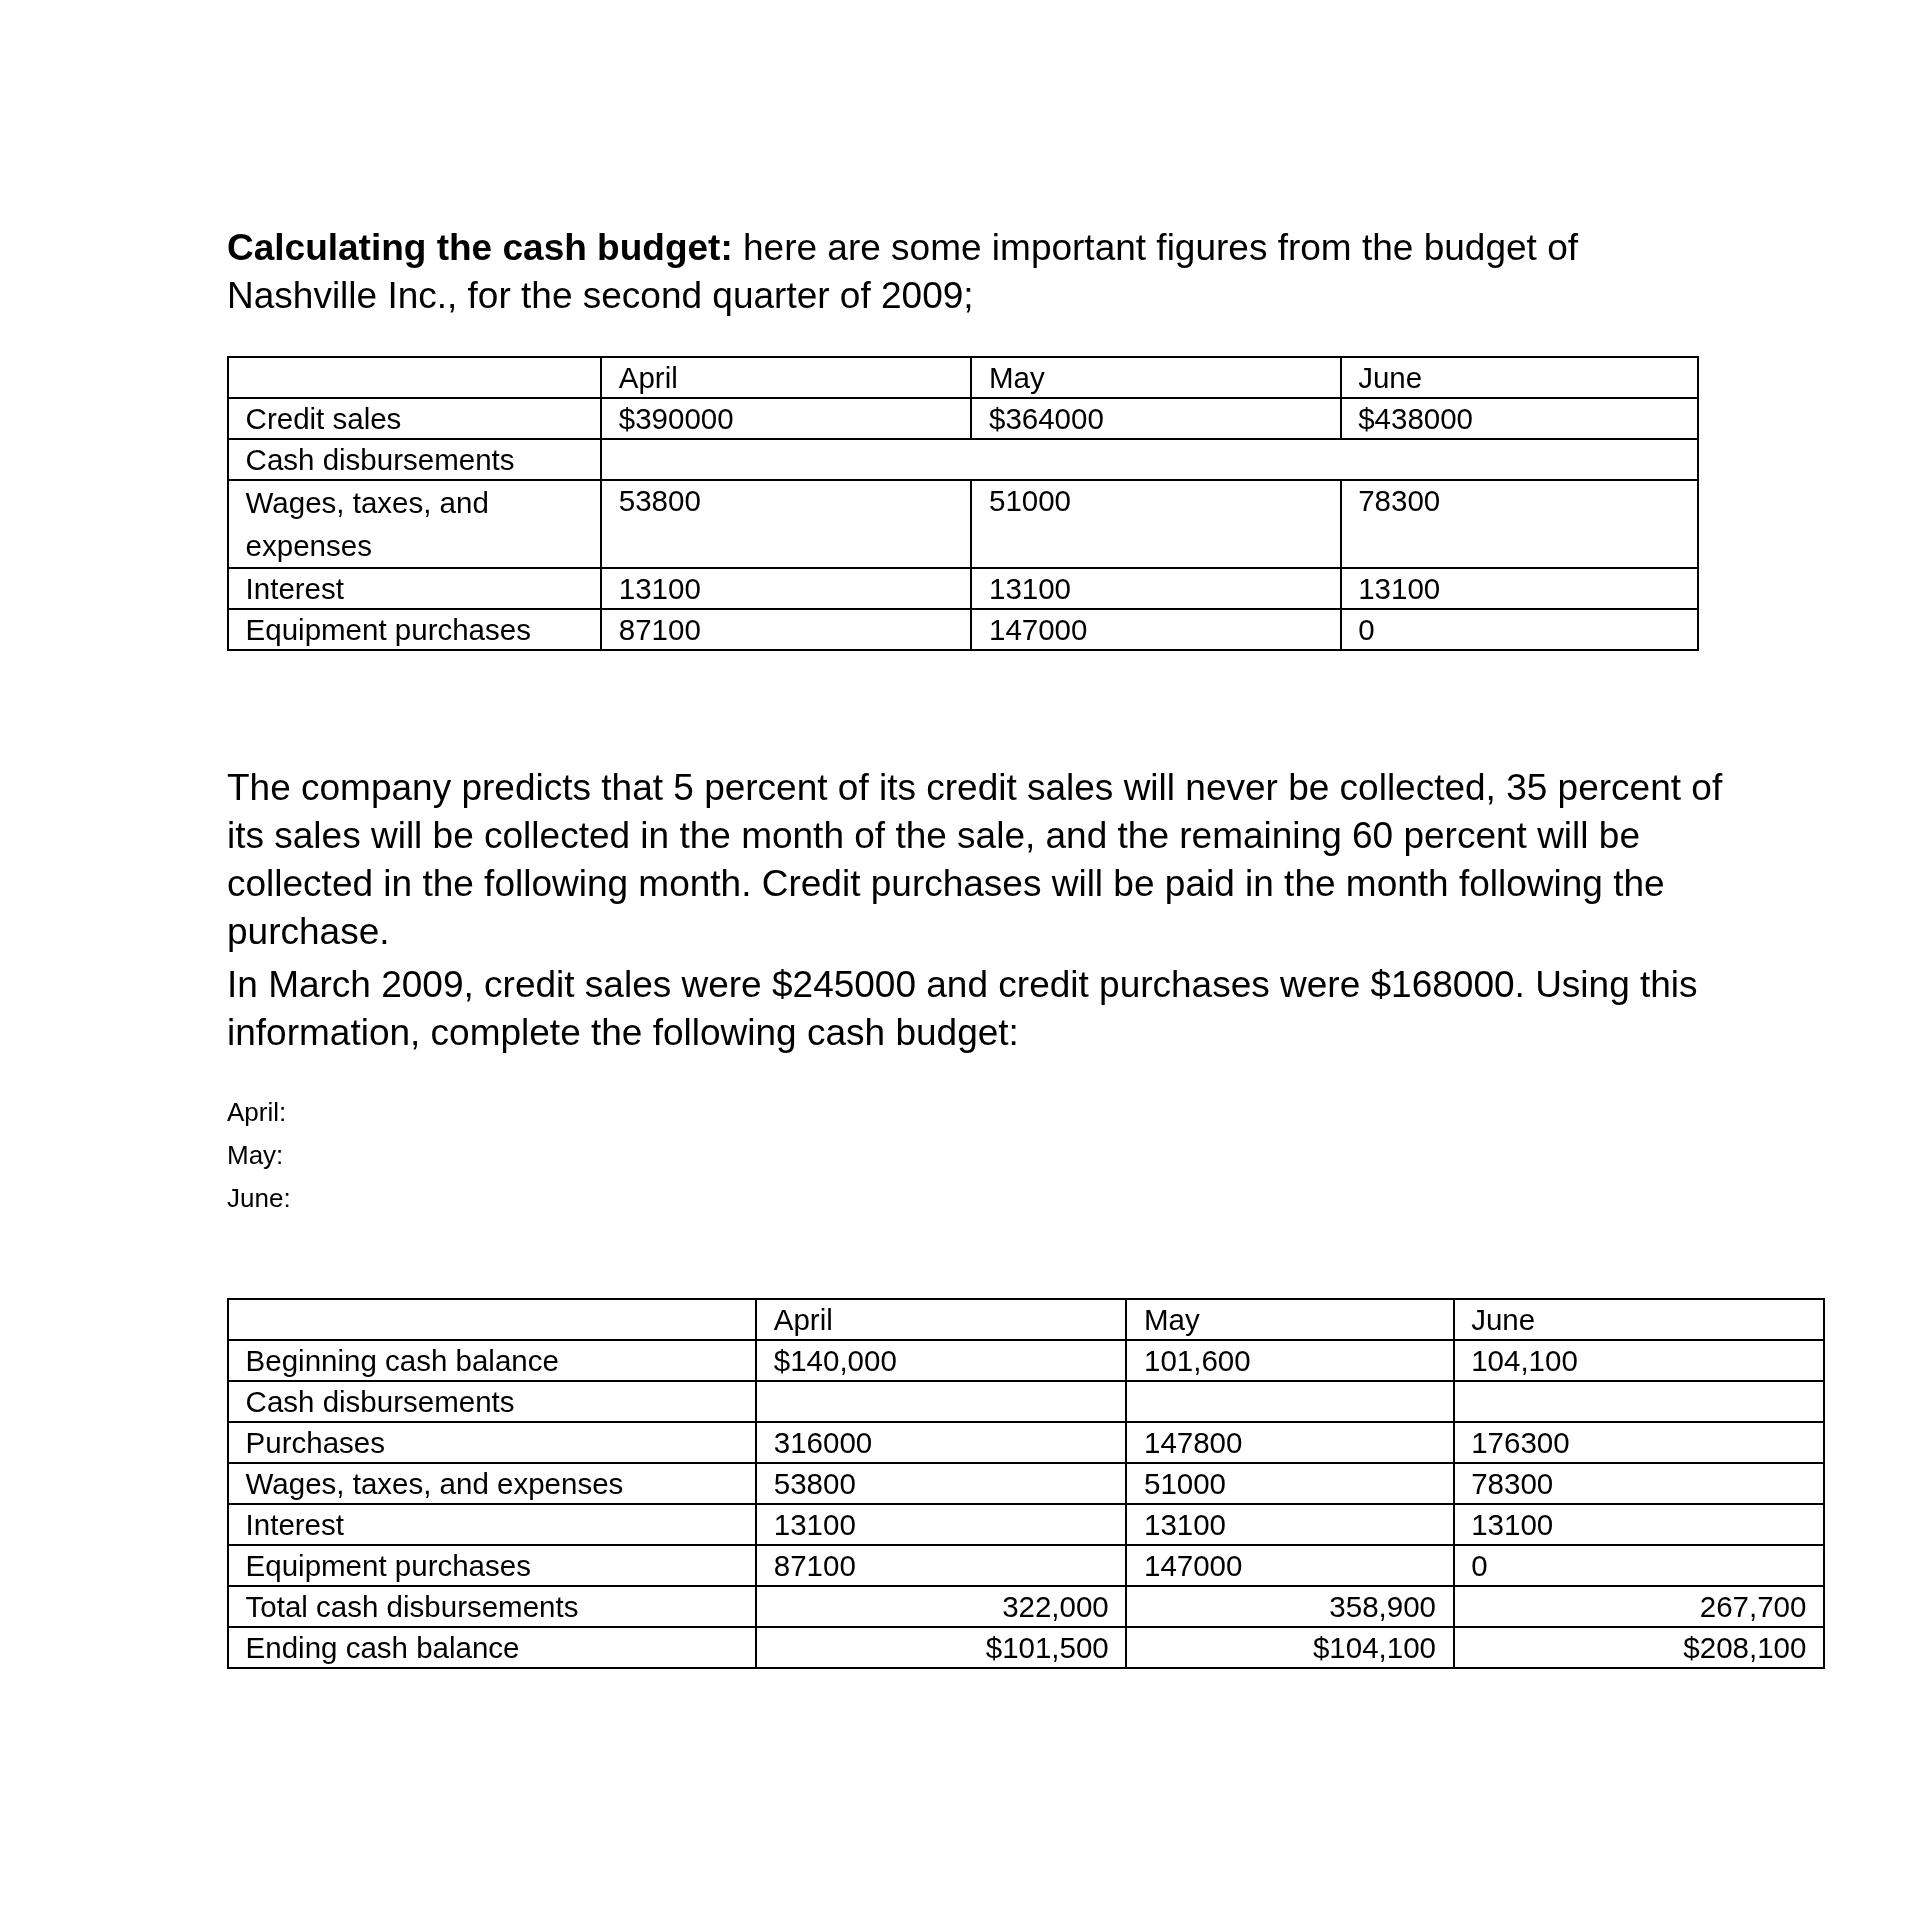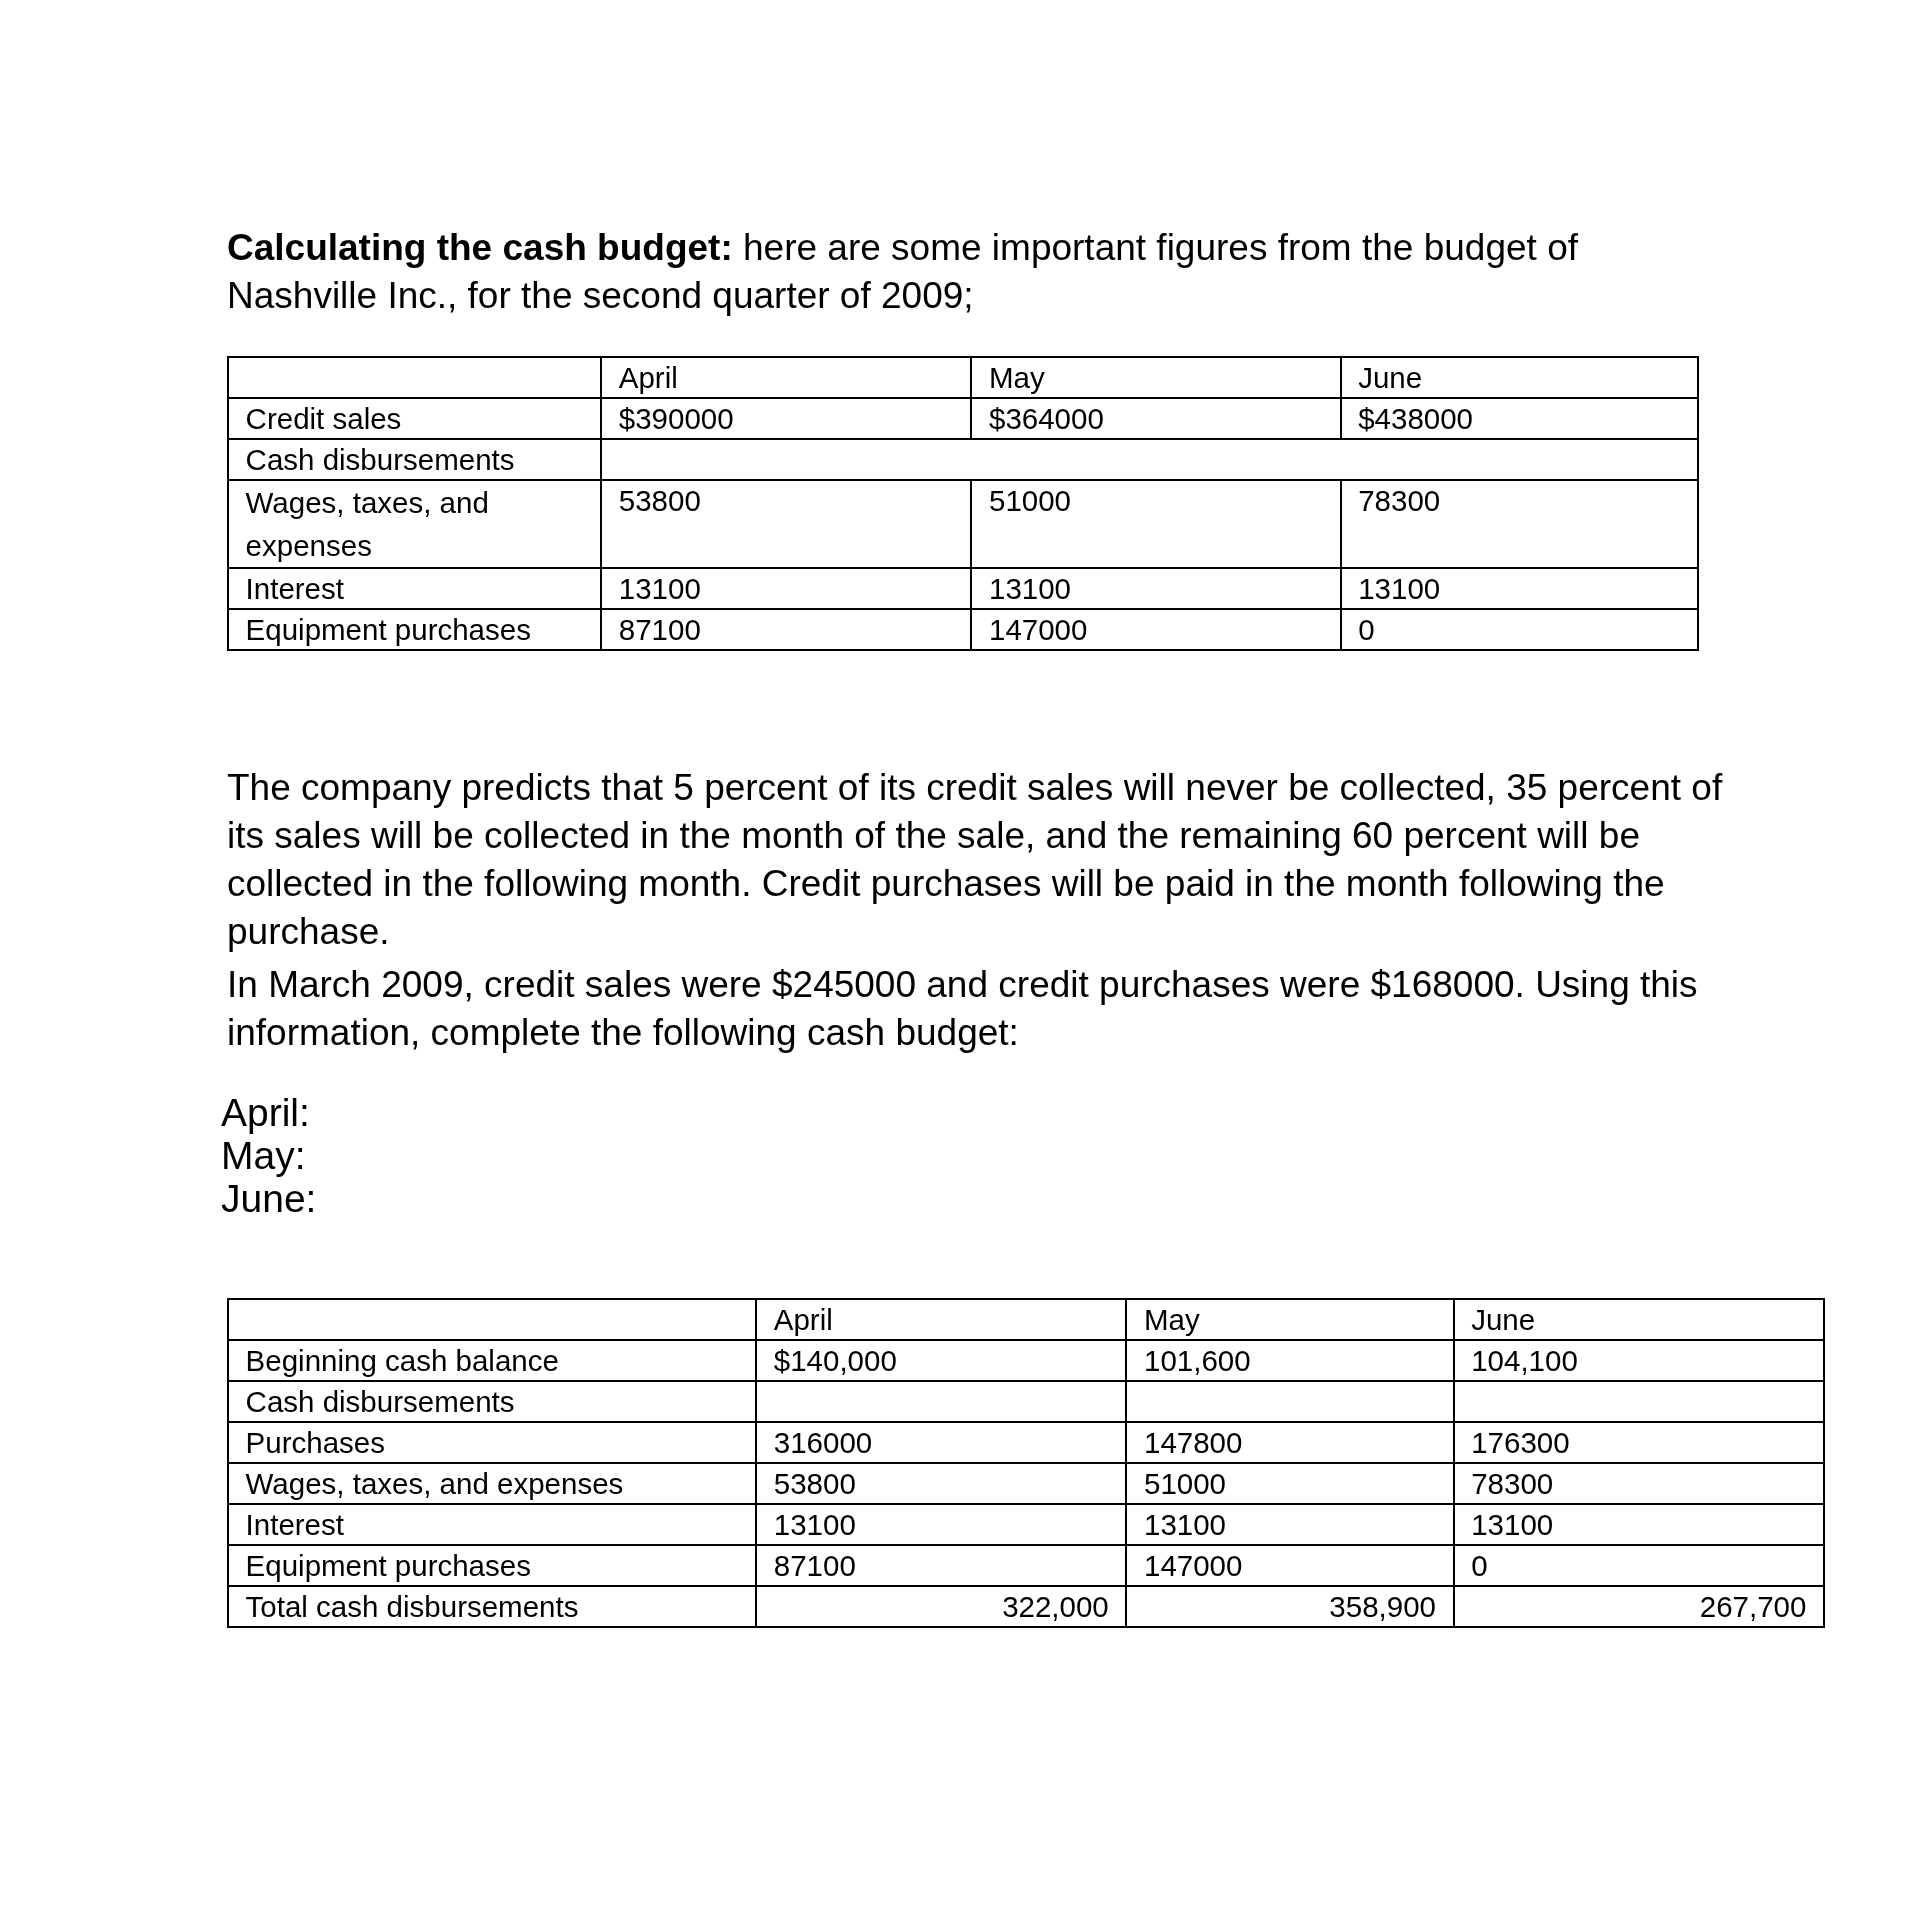--- a/index.html
+++ b/index.html
@@ -8,21 +8,21 @@
   .abs { position: absolute; }
   .para { left: 227px; width: 1503px; font-size: 37px; line-height: 48px; }
   .para b { font-weight: bold; }
   table { position: absolute; border-collapse: collapse; font-size: 29.5px; table-layout: fixed; border-radius: 26px; }
   td { border: 2.3px solid #000; padding: 0 16.6px; height: 39px; line-height: 39px;
        vertical-align: top; white-space: nowrap; }
   td.wrap { white-space: normal; line-height: 43px; }
   td.r { text-align: right; }
   #t1 { left: 227px; top: 356px; width: 1472px; }
   #t2 { left: 227px; top: 1298px; width: 1598px; }
-  .months { left: 221px; font-size: 39px; line-height: 43px; }
+  .months { left: 227px; font-size: 26px; line-height: 43px; }
 </style>
 </head>
 <body>
 
 <div class="abs para" style="top:224px;"><b>Calculating the cash budget:</b><span>  here are some important figures from the budget of Nashville Inc., for the second quarter of 2009;</span></div>
 
 <table id="t1">
   <colgroup>
       <col style="width:140px*">
       <col>
@@ -119,15 +119,21 @@
     <td>87100</td>
     <td>147000</td>
     <td>0</td>
   </tr>
   <tr>
     <td>Total cash disbursements</td>
     <td class="r">322,000</td>
     <td class="r">358,900</td>
     <td class="r">267,700</td>
   </tr>
+  <tr>
+    <td>Ending cash balance</td>
+    <td class="r">$101,500</td>
+    <td class="r">$104,100</td>
+    <td class="r">$208,100</td>
+  </tr>
 </tbody>
   </table>
 
 
 </body></html>

